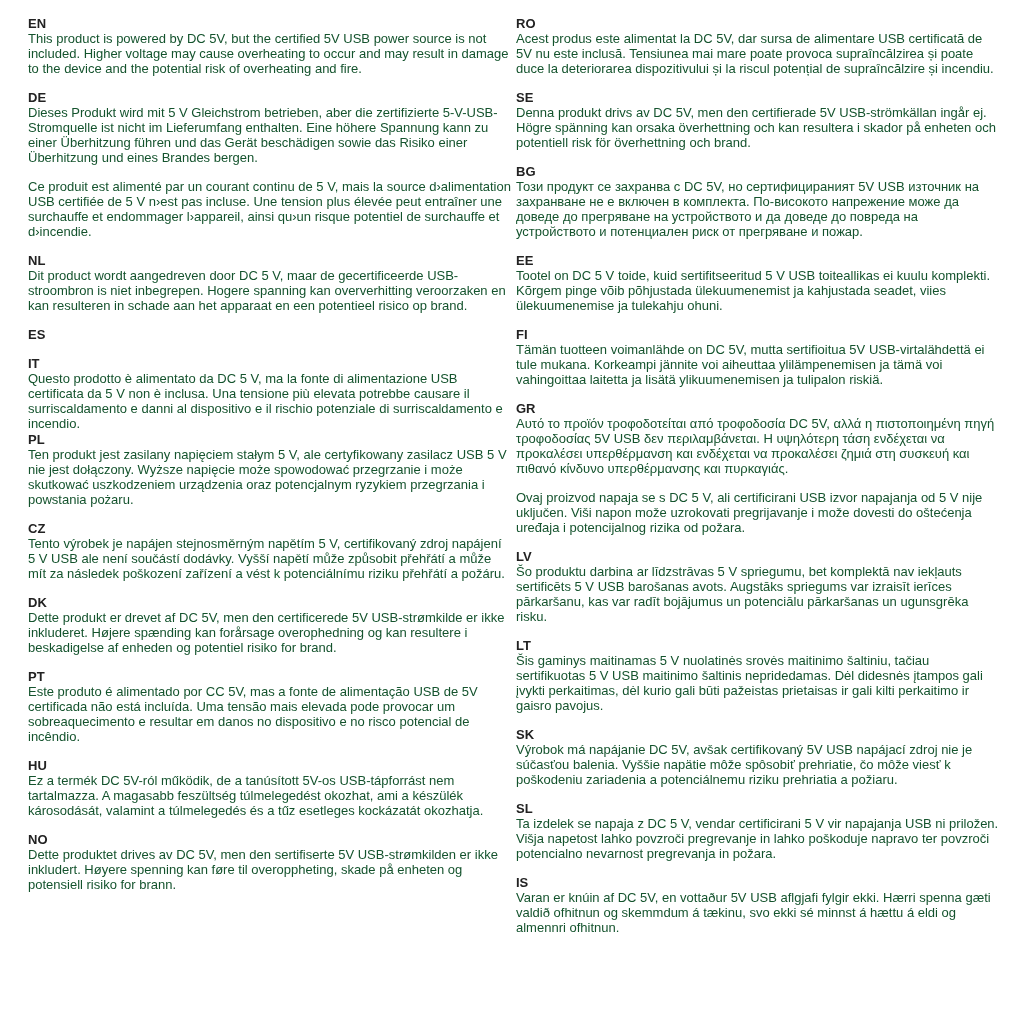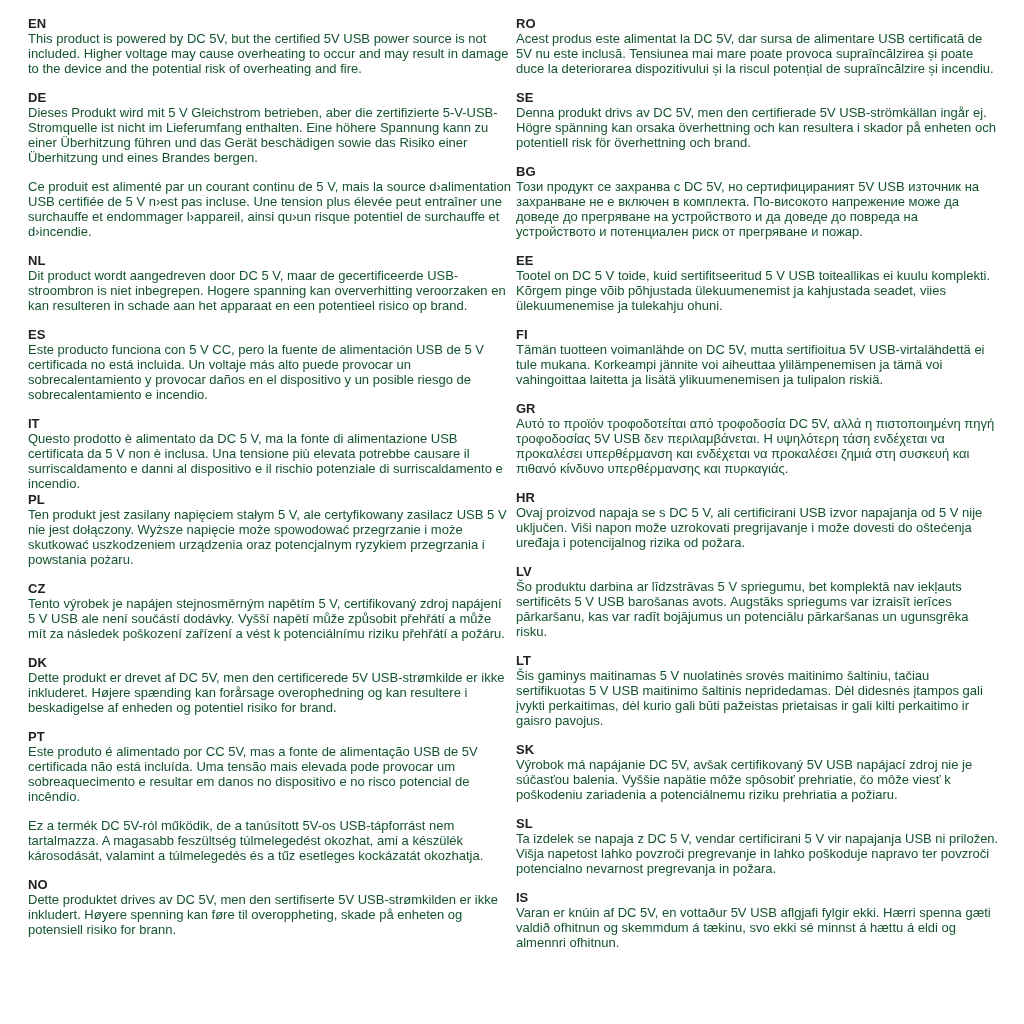--- a/index.html
+++ b/index.html
@@ -59,21 +59,20 @@
     <p class="text">Ce produit est alimenté par un courant continu de 5 V, mais la source d›alimentation USB certifiée de 5 V n›est pas incluse. Une tension plus élevée peut entraîner une surchauffe et endommager l›appareil, ainsi qu›un risque potentiel de surchauffe et d›incendie.</p>
   </section>
 
   <section class="section">
     <div class="code">NL</div>
     <p class="text">Dit product wordt aangedreven door DC 5 V, maar de gecertificeerde USB-stroombron is niet inbegrepen. Hogere spanning kan oververhitting veroorzaken en kan resulteren in schade aan het apparaat en een potentieel risico op brand.</p>
   </section>
 
   <section class="section">
     <div class="code">ES</div>
-    <p class="text">Este producto funciona con 5 V CC, pero la fuente de alimentación USB de 5 V certificada no está incluida. Un voltaje más alto puede provocar un sobrecalentamiento y provocar daños en el dispositivo y un posible riesgo de sobrecalentamiento e incendio.</p>
   </section>
 
   <section class="section">
     <div class="code">IT</div>
     <p class="text">Questo prodotto è alimentato da DC 5 V, ma la fonte di alimentazione USB certificata da 5 V non è inclusa. Una tensione più elevata potrebbe causare il surriscaldamento e danni al dispositivo e il rischio potenziale di surriscaldamento e incendio.</p>
   </section>
 
   <section class="section">
     <div class="code">PL</div>
     <p class="text">Ten produkt jest zasilany napięciem stałym 5 V, ale certyfikowany zasilacz USB 5 V nie jest dołączony. Wyższe napięcie może spowodować przegrzanie i może skutkować uszkodzeniem urządzenia oraz potencjalnym ryzykiem przegrzania i powstania pożaru.</p>
@@ -88,20 +87,21 @@
     <div class="code">DK</div>
     <p class="text">Dette produkt er drevet af DC 5V, men den certificerede 5V USB-strømkilde er ikke inkluderet. Højere spænding kan forårsage overophedning og kan resultere i beskadigelse af enheden og potentiel risiko for brand.</p>
   </section>
 
   <section class="section">
     <div class="code">PT</div>
     <p class="text">Este produto é alimentado por CC 5V, mas a fonte de alimentação USB de 5V certificada não está incluída. Uma tensão mais elevada pode provocar um sobreaquecimento e resultar em danos no dispositivo e no risco potencial de incêndio.</p>
   </section>
 
   <section class="section">
+    <div class="code">HU</div>
     <p class="text">Ez a termék DC 5V-ról működik, de a tanúsított 5V-os USB-tápforrást nem tartalmazza. A magasabb feszültség túlmelegedést okozhat, ami a készülék károsodását, valamint a túlmelegedés és a tűz esetleges kockázatát okozhatja.</p>
   </section>
 
   <section class="section">
     <div class="code">NO</div>
     <p class="text">Dette produktet drives av DC 5V, men den sertifiserte 5V USB-strømkilden er ikke inkludert. Høyere spenning kan føre til overoppheting, skade på enheten og potensiell risiko for brann.</p>
   </section>
 </div>
   <div class="col col-right">
   <section class="section">
@@ -128,21 +128,20 @@
     <div class="code">FI</div>
     <p class="text">Tämän tuotteen voimanlähde on DC 5V, mutta sertifioitua 5V USB-virtalähdettä ei tule mukana. Korkeampi jännite voi aiheuttaa ylilämpenemisen ja tämä voi vahingoittaa laitetta ja lisätä ylikuumenemisen ja tulipalon riskiä.</p>
   </section>
 
   <section class="section">
     <div class="code">GR</div>
     <p class="text">Αυτό το προϊόν τροφοδοτείται από τροφοδοσία DC 5V, αλλά η πιστοποιημένη πηγή τροφοδοσίας 5V USB δεν περιλαμβάνεται. Η υψηλότερη τάση ενδέχεται να προκαλέσει υπερθέρμανση και ενδέχεται να προκαλέσει ζημιά στη συσκευή και πιθανό κίνδυνο υπερθέρμανσης και πυρκαγιάς.</p>
   </section>
 
   <section class="section">
-    <div class="code">HR</div>
     <p class="text">Ovaj proizvod napaja se s DC 5 V, ali certificirani USB izvor napajanja od 5 V nije uključen. Viši napon može uzrokovati pregrijavanje i može dovesti do oštećenja uređaja i potencijalnog rizika od požara.</p>
   </section>
 
   <section class="section">
     <div class="code">LV</div>
     <p class="text">Šo produktu darbina ar līdzstrāvas 5 V spriegumu, bet komplektā nav iekļauts sertificēts 5 V USB barošanas avots. Augstāks spriegums var izraisīt ierīces pārkaršanu, kas var radīt bojājumus un potenciālu pārkaršanas un ugunsgrēka risku.</p>
   </section>
 
   <section class="section">
     <div class="code">LT</div>

